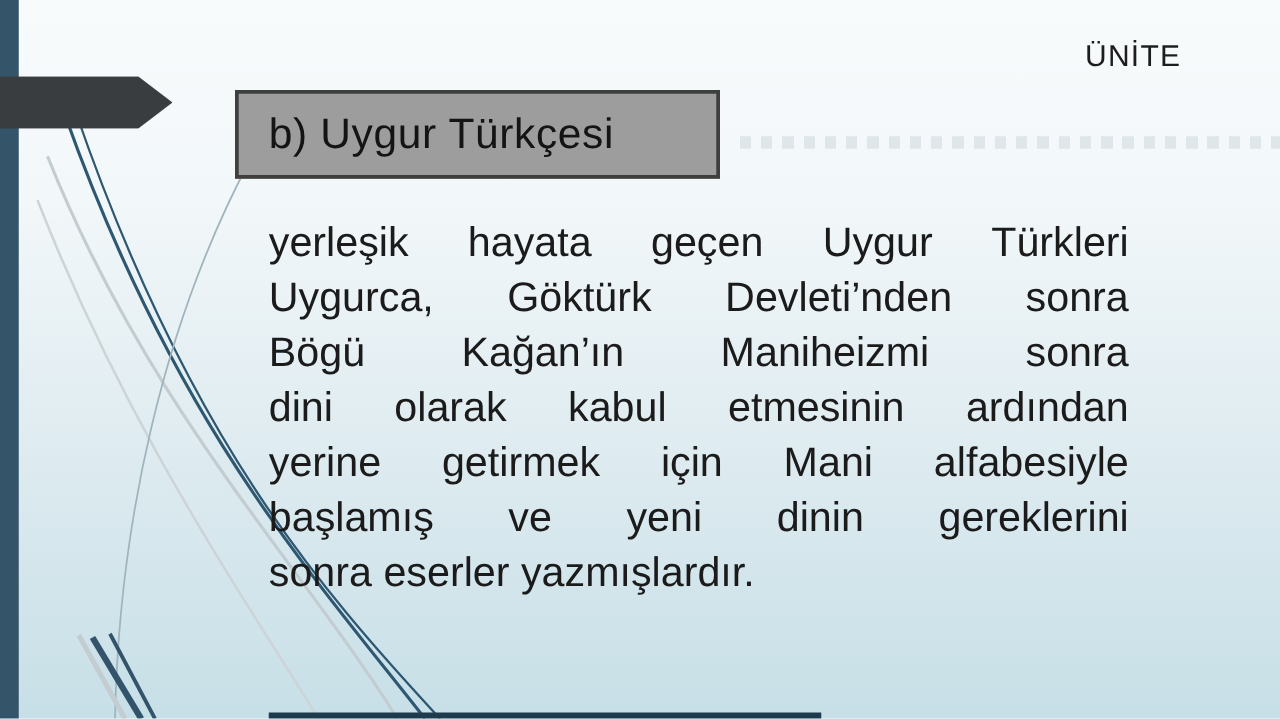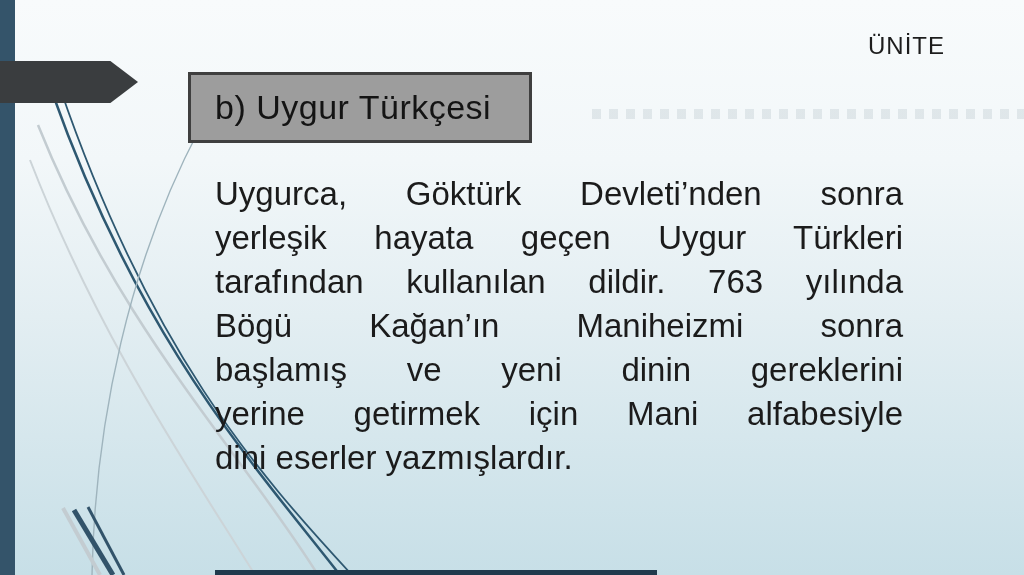--- a/index.html
+++ b/index.html
@@ -36,21 +36,21 @@
     position: absolute;
     left: 0; top: 0;
     width: 360px; height: 575px;
     pointer-events: none;
   }
 
   
   .title-box {
     position: absolute;
     left: 188px; top: 72px;
-    width: 344px; height: 71px;
+    width: 388px; height: 71px;
     background: #9d9d9d;
     border: 3px solid #3f3f3f;
     display: flex;
     align-items: center;
     padding-left: 24px;
   }
   .title-box .title-text {
     font-size: 34px;
     color: #141414;
     letter-spacing: 0.5px;
@@ -124,24 +124,24 @@
 
   <div class="title-box">
     <span class="title-text">b) Uygur Türkçesi</span>
   </div>
 
   <div class="ghost-squares"></div>
 
   <div class="unit-label">ÜNİTE</div>
 
   <div class="body-text">
+    <div class="body-line">yerleşik hayata geçen Uygur Türkleri</div>
     <div class="body-line">Uygurca, Göktürk Devleti’nden sonra</div>
-    <div class="body-line">yerleşik hayata geçen Uygur Türkleri</div>
-    <div class="body-line">tarafından kullanılan dildir. 763 yılında</div>
     <div class="body-line">Bögü Kağan’ın Maniheizmi sonra</div>
+    <div class="body-line">dini olarak kabul etmesinin ardından</div>
+    <div class="body-line">yerine getirmek için Mani alfabesiyle</div>
     <div class="body-line">başlamış ve yeni dinin gereklerini</div>
-    <div class="body-line">yerine getirmek için Mani alfabesiyle</div>
-    <div class="body-line">dini eserler yazmışlardır.</div>
+    <div class="body-line">sonra eserler yazmışlardır.</div>
   </div>
 
   <div class="bottom-bar"></div>
 
 </div>
 
 </body></html>

